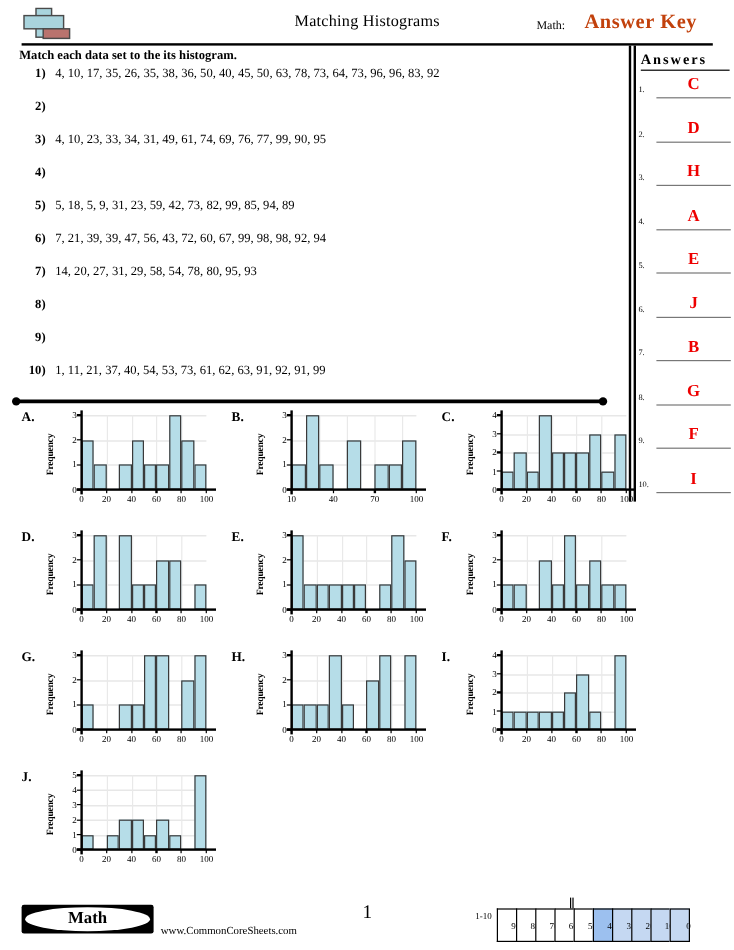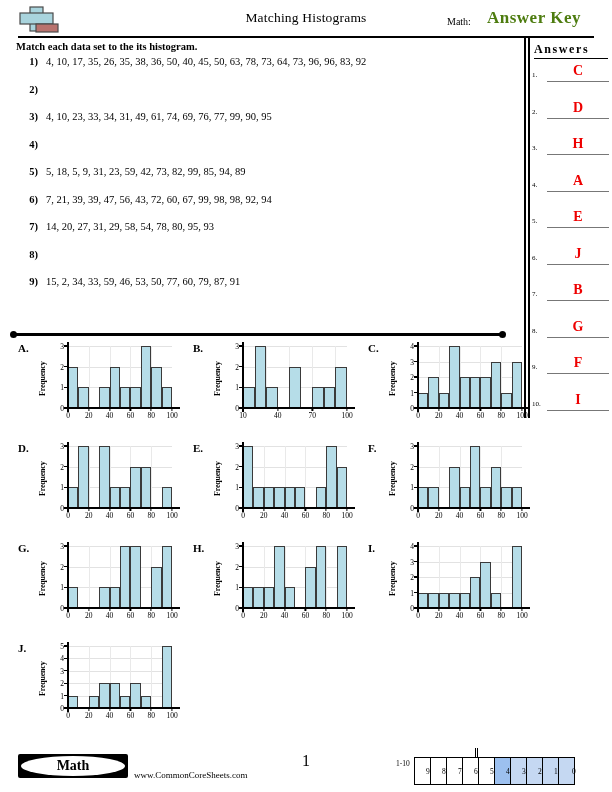--- a/index.html
+++ b/index.html
@@ -16,21 +16,21 @@
   
   #header { position:absolute; left:0; top:0; width:612px; height:40px; }
   #logo { position:absolute; left:18px; top:6px; width:56px; height:30px; }
   #header-title {
     position:absolute; left:0; top:10px; width:612px;
     text-align:center; font-size:13.5px; letter-spacing:0.2px;
   }
   #name-label { position:absolute; left:447px; top:16px; font-size:10px; }
   #answer-key {
     position:absolute; left:487px; top:8px;
-    font-size:17px; font-weight:bold; color:#4d7c0f;
+    font-size:17px; font-weight:bold; color:#c2410c;
     font-family:"Liberation Serif", serif; letter-spacing:0.5px;
   }
   #header-rule {
     position:absolute; left:18px; top:36px; width:576px; height:2px; background:#000;
   }
   #instructions {
     position:absolute; left:16px; top:41px;
     font-size:10.5px; font-weight:bold;
   }
 
@@ -181,21 +181,24 @@
     </div>
     <div class="problem">
       <span class="prob-num">7)</span>
       <span class="prob-data">14, 20, 27, 31, 29, 58, 54, 78, 80, 95, 93</span>
     </div>
     <div class="problem">
       <span class="prob-num">8)</span>
     </div>
     <div class="problem">
       <span class="prob-num">9)</span>
-      <span class="prob-data">15, 2, 34, 33, 59, 46, 53, 50, 77, 60, 79, 87, 91</span>
+    </div>
+    <div class="problem">
+      <span class="prob-num">10)</span>
+      <span class="prob-data">1, 11, 21, 37, 40, 54, 53, 73, 61, 62, 63, 91, 92, 91, 99</span>
     </div>
   </div>
 
 <div id="answers-panel">
   <div class="bar1"></div>
   <div class="bar2"></div>
   <div id="answers-title">Answers</div>
   <div id="answers-list">
       <div class="answer-row" style="top: 26px;">
         <span class="answer-num">1.</span>

